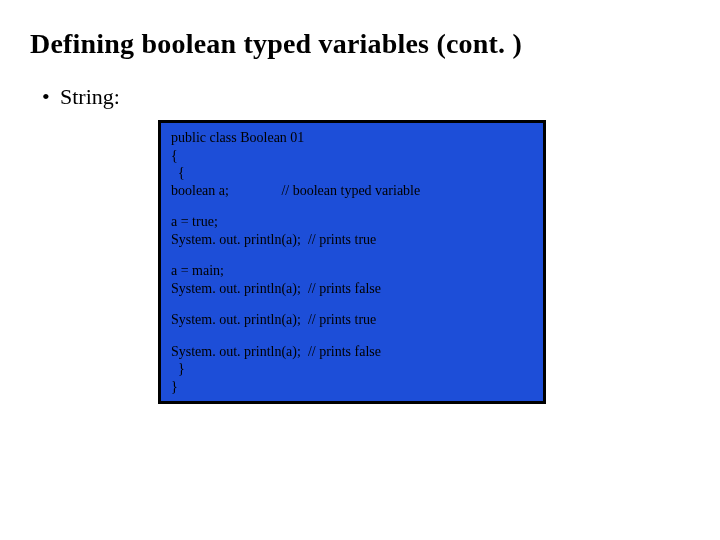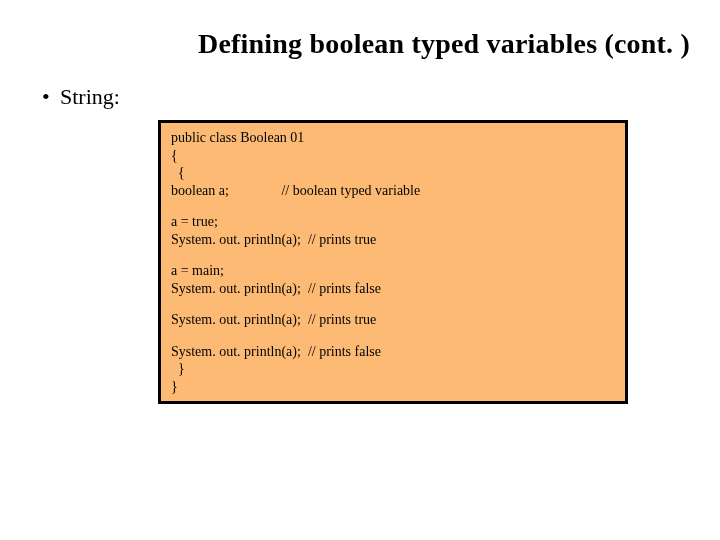--- a/index.html
+++ b/index.html
@@ -14,39 +14,39 @@
   .slide {
     position: relative;
     width: 720px;
     height: 540px;
     box-sizing: border-box;
     padding: 20px 30px 20px 30px;
   }
   .title {
     font-size: 28px;
     font-weight: bold;
-    text-align: right;
+    text-align: left;
     margin: 8px 0 24px 0;
     letter-spacing: 0.2px;
   }
   .bullet-row {
     display: flex;
     align-items: baseline;
     font-size: 22px;
     margin-left: 12px;
     margin-bottom: 10px;
   }
   .bullet-dot {
     width: 18px;
     flex: 0 0 18px;
   }
   .codebox {
     margin-left: 128px;
-    width: 470px;
-    background: #fdba74;
+    width: 388px;
+    background: #1d4ed8;
     border: 3px solid #000;
     box-sizing: border-box;
     padding: 6px 10px 6px 10px;
     font-family: "Times New Roman", Times, serif;
     font-size: 14px;
     line-height: 1.25;
   }
   .codeline {
     white-space: pre;
   }

